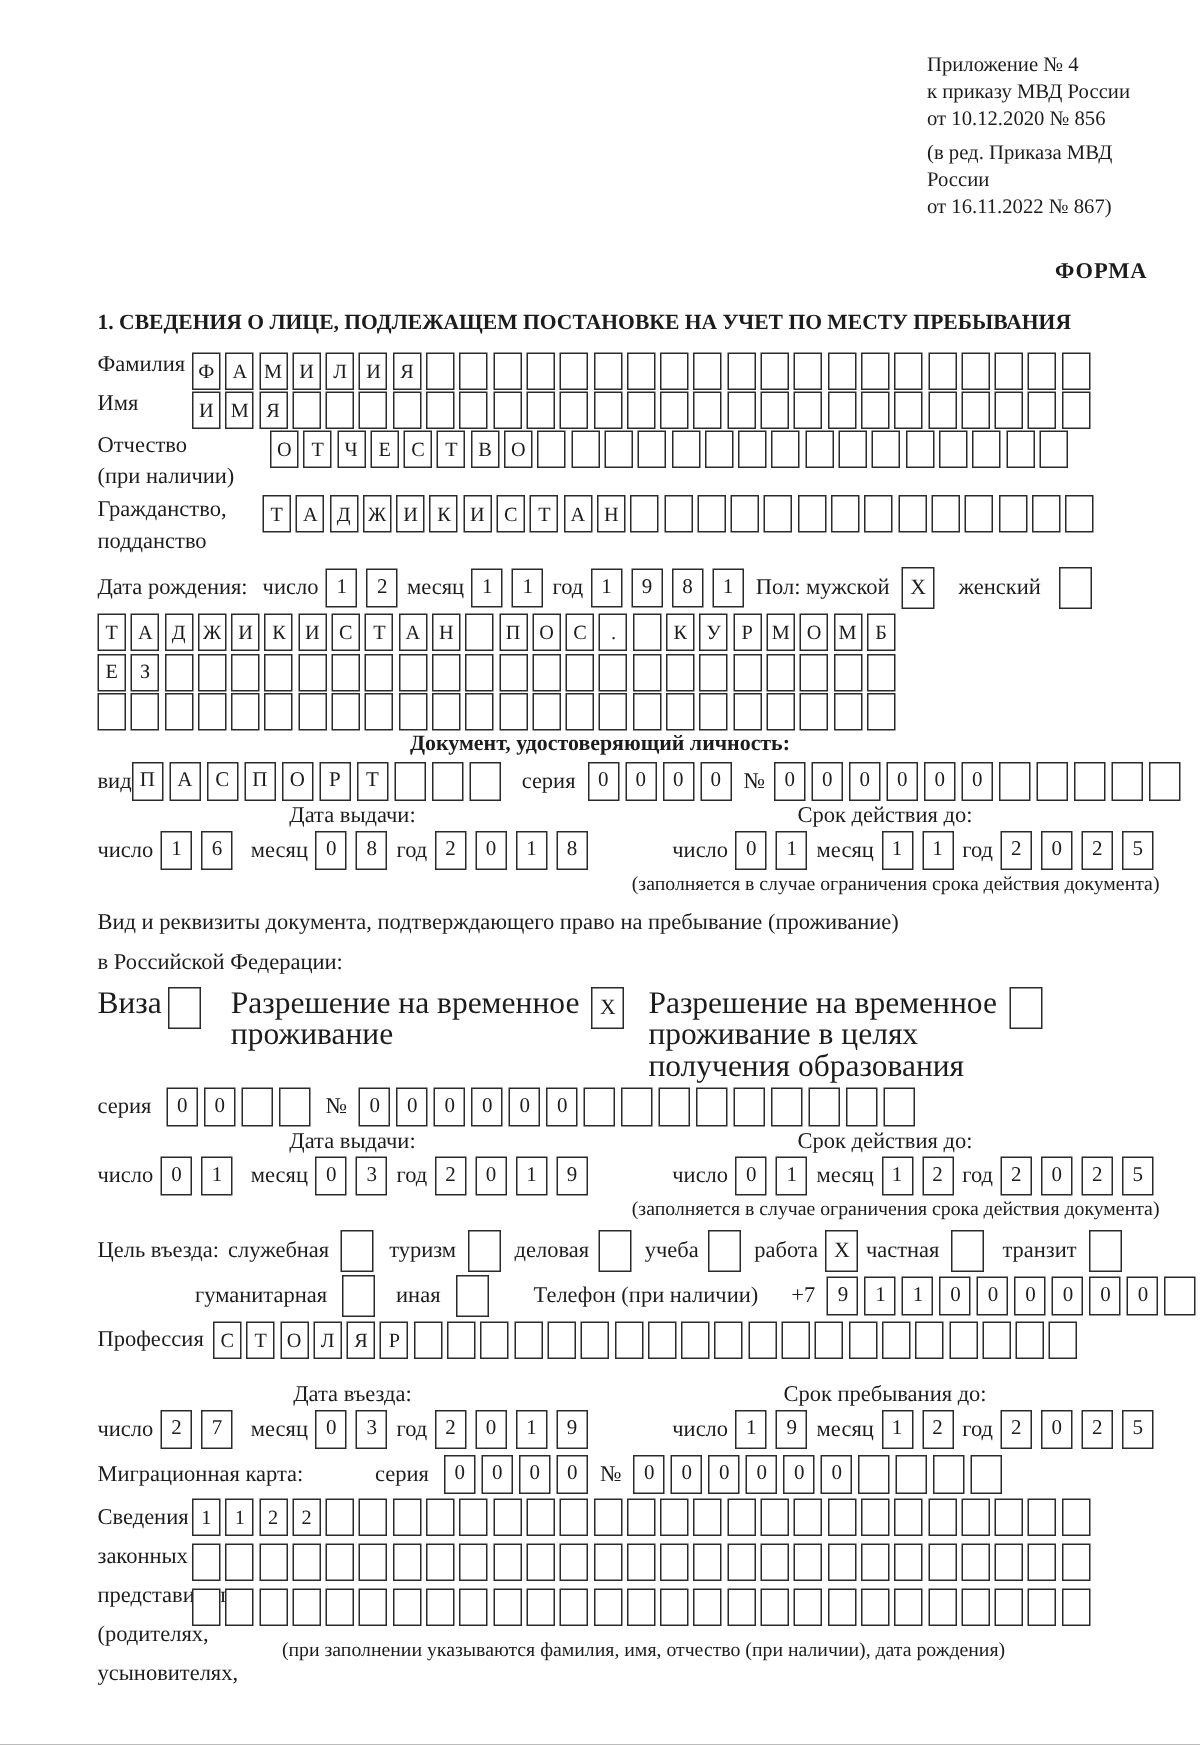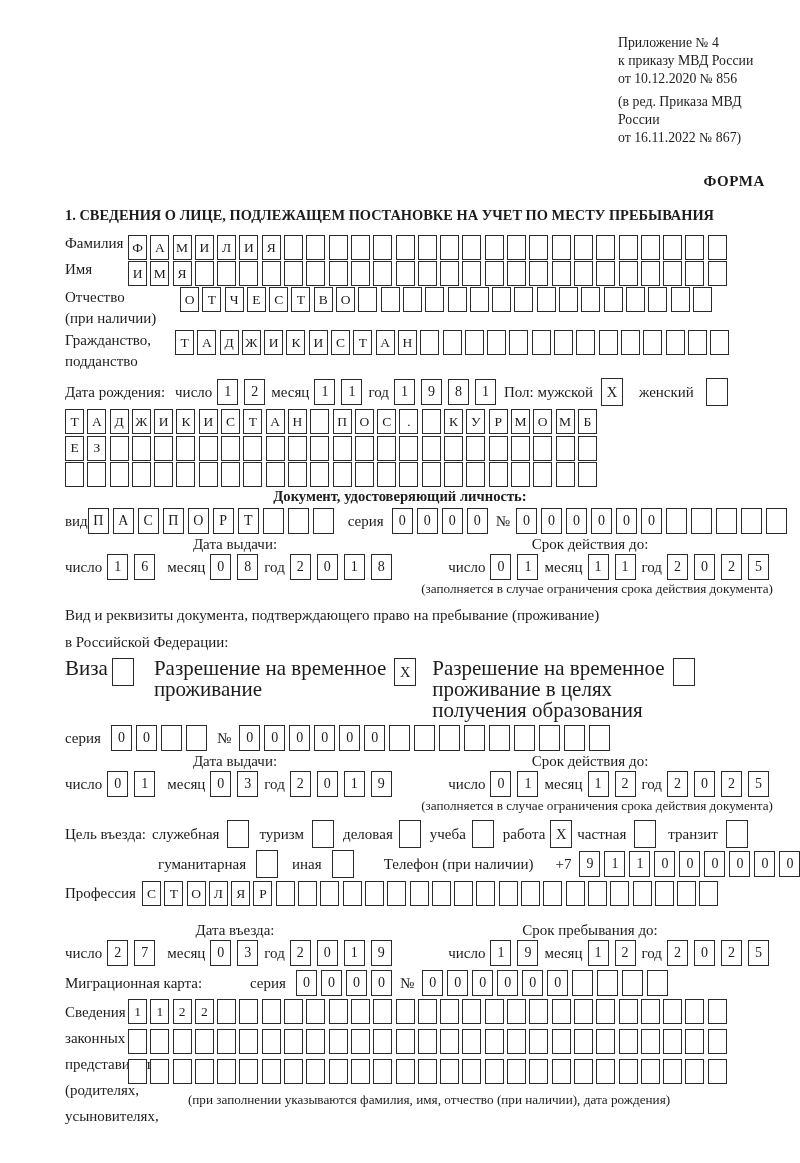--- a/index.html
+++ b/index.html
@@ -492,21 +492,21 @@
     <span class="cbx"></span>
     <span class="lbl" style="margin:0 5px 0 9px">работа</span>
     <span class="cbx">X</span>
     <span class="lbl" style="margin:0 8px 0 5px">частная</span>
     <span class="cbx"></span>
     <span class="lbl" style="margin:0 8px 0 12px">транзит</span>
     <span class="cbx"></span>
   </div>
 
   <div class="r" style="align-items:center;margin-bottom:3px">
-    <span class="lbl" style="margin:0 10px 0 93px">гуманитарная</span>
+    <span class="lbl" style="margin:0 10px 0 65px">гуманитарная</span>
     <span class="cbx"></span>
     <span class="lbl" style="margin:0 10px 0 14px">иная</span>
     <span class="cbx"></span>
     <span class="lbl" style="margin:0 0 0 30px">Телефон (при наличии)</span>
     <span class="lbl" style="margin:0 8px 0 22px">+7</span>
     <div class="cells md">
         <span class="cell">9</span>
         <span class="cell">1</span>
         <span class="cell">1</span>
         <span class="cell">0</span>

